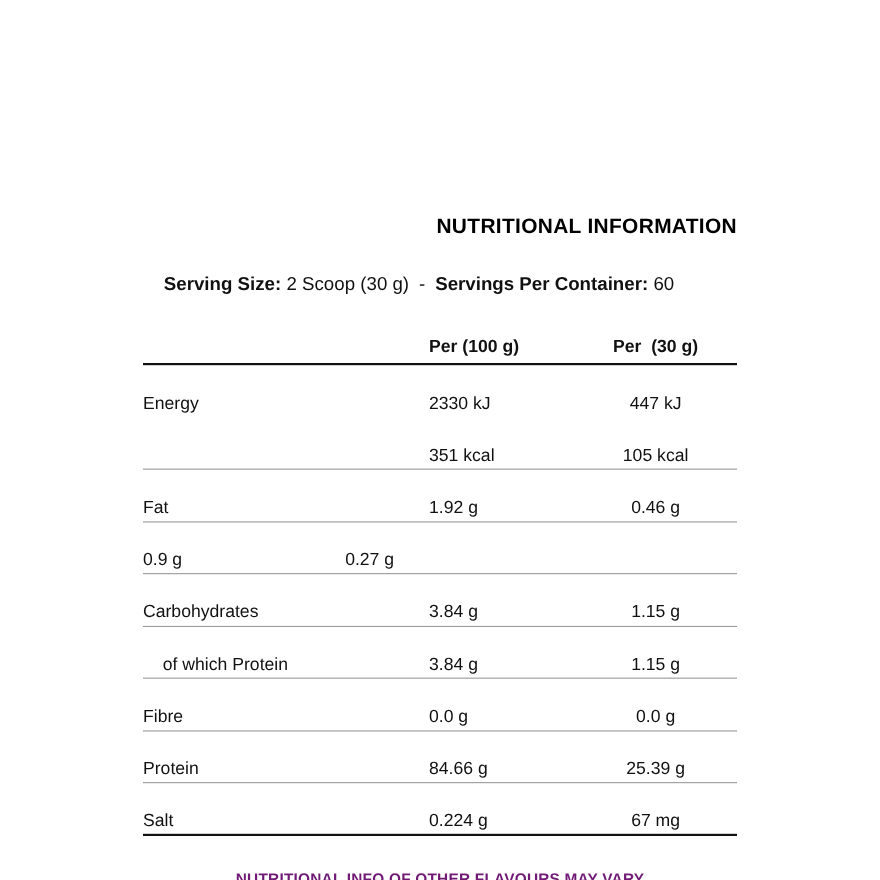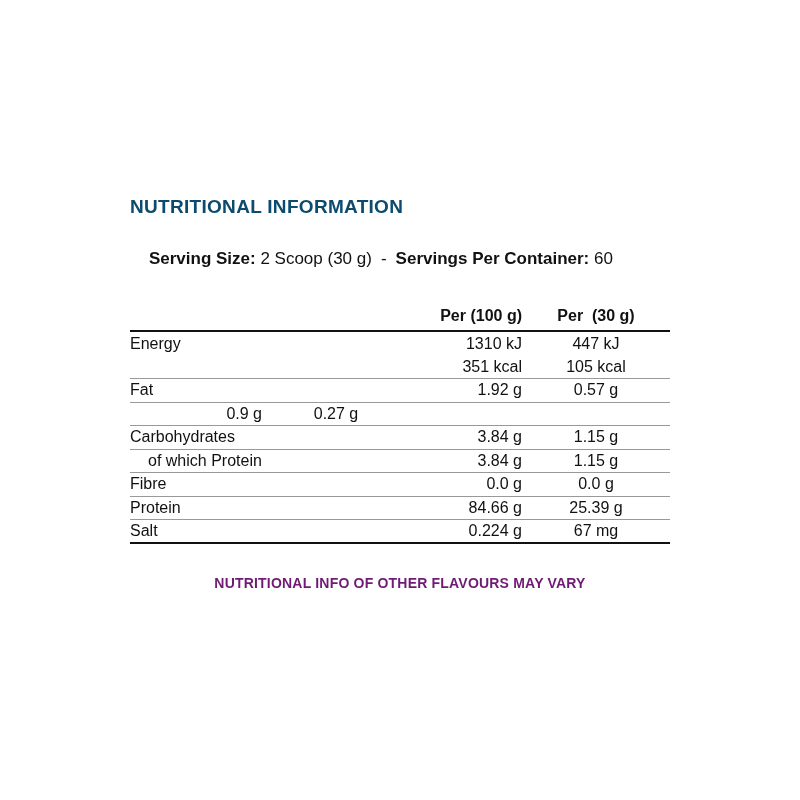--- a/index.html
+++ b/index.html
@@ -15,26 +15,26 @@
     color: #111111;
     overflow: hidden;
   }
   .sheet {
     position: absolute;
     left: 130px;
     top: 196px;
     width: 540px;
   }
   .title {
-    text-align: left;
+    text-align: right;
     font-weight: bold;
     font-size: 19px;
     line-height: 22px;
     letter-spacing: 0.3px;
-    color: #0c4a6e;
+    color: #000000;
   }
   .serving-line {
     text-align: left;
     font-size: 17px;
     line-height: 20px;
     margin-top: 11px;
     white-space: pre;
   }
   .serving-line .bold { font-weight: bold; }
   .serving-line .sep { padding: 0 9px; }
@@ -48,35 +48,36 @@
     height: 43px;
     box-sizing: border-box;
     padding-bottom: 5px;
     border-bottom: 2px solid var(--strong-line, #111111);
     font-weight: bold;
     font-size: 16px;
   }
   .thead .spacer { flex: 1; }
   .col-100 {
     width: 132px;
-    text-align: right;
+    text-align: left;
     white-space: pre;
   }
   .col-30 {
     width: 148px;
     text-align: center;
     white-space: pre;
   }
   .trow {
     display: flex;
     align-items: center;
     height: 23.5px;
     box-sizing: border-box;
     border-bottom: 1px solid var(--divider, #999999);
     font-size: 16px;
+    margin-top: 24px;
   }
   .trow.no-divider { border-bottom: none; }
   .trow.last { border-bottom: 2.5px solid var(--strong-line, #111111); }
   .trow .label { flex: 1; text-align: left; }
   .trow .label.indent { padding-left: 18px; }
   .footer-note {
     margin-top: 31px;
     text-align: center;
     font-weight: bold;
     font-size: 14px;
@@ -97,32 +98,32 @@
 
   <div class="ntable">
     <div class="thead">
       <span class="spacer"></span>
       <span class="col-100">Per (100 g)</span>
       <span class="col-30">Per  (30 g)</span>
     </div>
     <div>
         <div class="trow no-divider">
           <span class="label">Energy</span>
-          <span class="col-100">1310 kJ</span>
+          <span class="col-100">2330 kJ</span>
           <span class="col-30">447 kJ</span>
         </div>
         <div class="trow">
           <span class="label"></span>
           <span class="col-100">351 kcal</span>
           <span class="col-30">105 kcal</span>
         </div>
         <div class="trow">
           <span class="label">Fat</span>
           <span class="col-100">1.92 g</span>
-          <span class="col-30">0.57 g</span>
+          <span class="col-30">0.46 g</span>
         </div>
         <div class="trow">
           <span class="col-100">0.9 g</span>
           <span class="col-30">0.27 g</span>
         </div>
         <div class="trow">
           <span class="label">Carbohydrates</span>
           <span class="col-100">3.84 g</span>
           <span class="col-30">1.15 g</span>
         </div>

